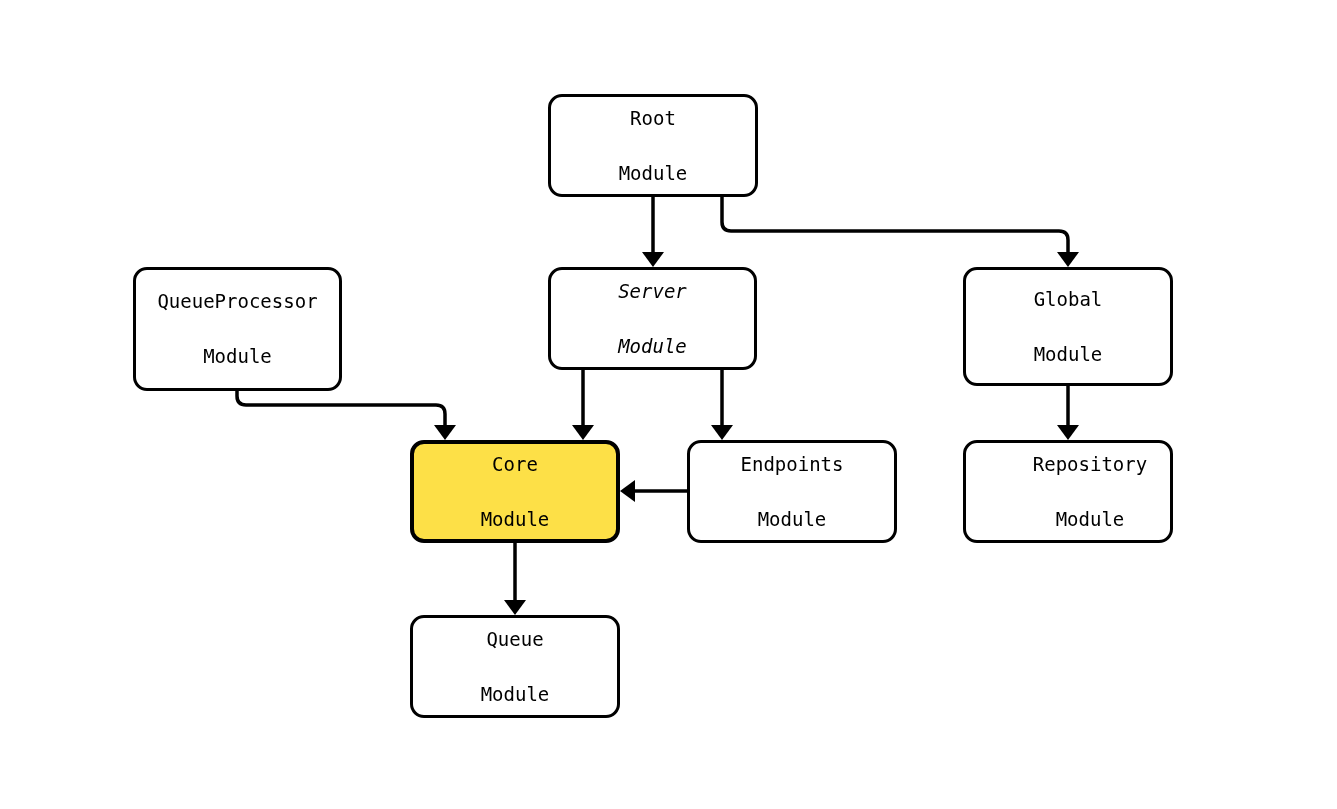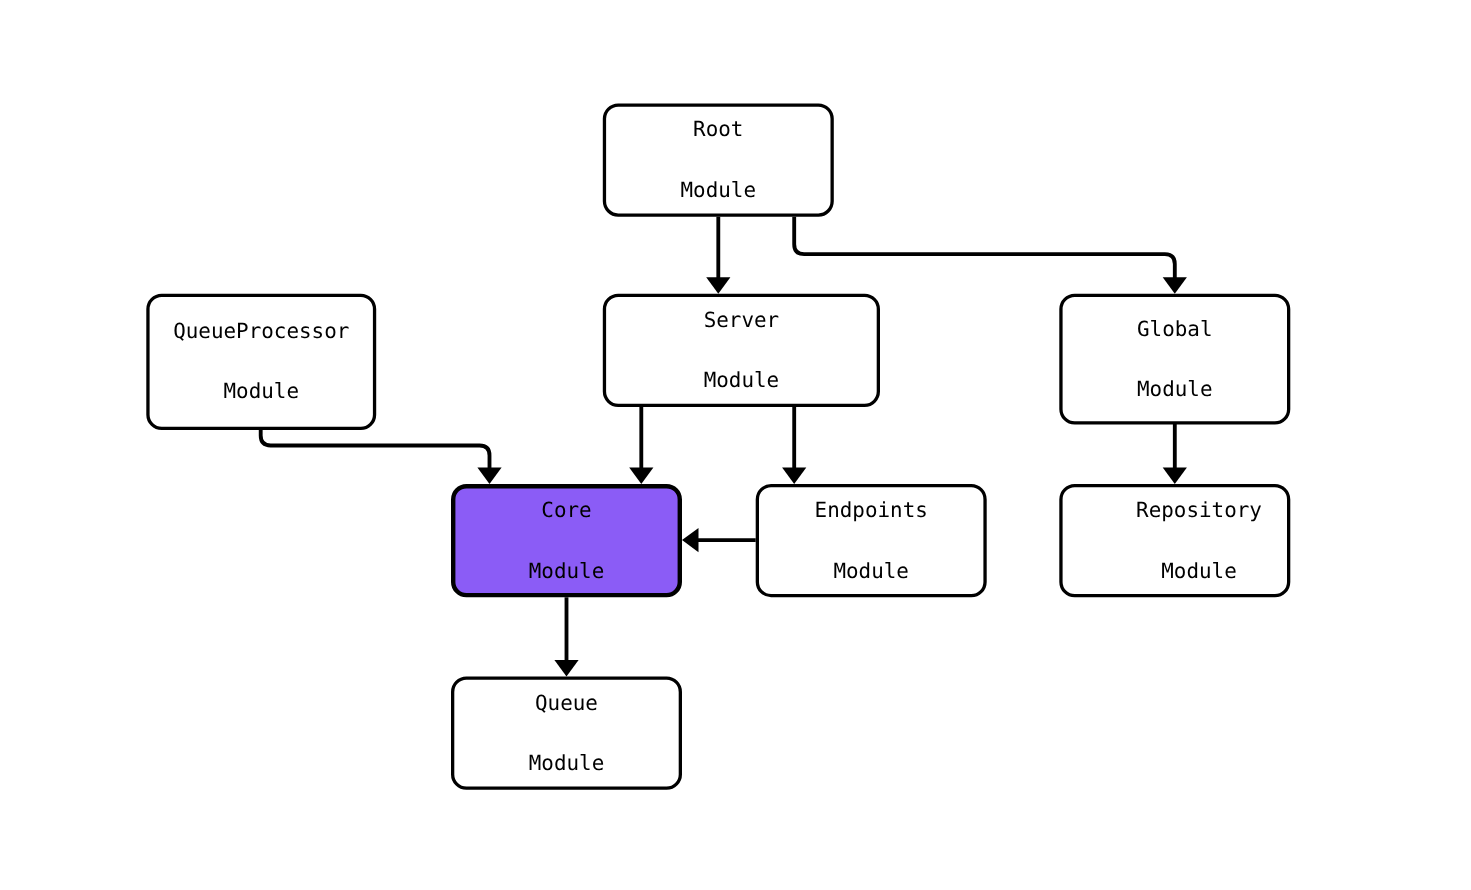--- a/index.html
+++ b/index.html
@@ -86,29 +86,29 @@
       </g>
     </svg>
 <div class="node" style="left: 548px; top: 94px; width: 210px; height: 103px; border-color: rgb(0, 0, 0); background: rgb(255, 255, 255);">
       <div class="node-line">Root</div>
       <div class="node-line">Module</div>
     </div>
     <div class="node" style="left: 133px; top: 267px; width: 209px; height: 124px; border-color: rgb(0, 0, 0); background: rgb(255, 255, 255);">
       <div class="node-line">QueueProcessor</div>
       <div class="node-line">Module</div>
     </div>
-    <div class="node" style="left: 548px; top: 267px; width: 252px; height: 103px; border-color: rgb(0, 0, 0); background: rgb(255, 255, 255);">
+    <div class="node" style="left: 548px; top: 267px; width: 209px; height: 103px; border-color: rgb(0, 0, 0); background: rgb(255, 255, 255); font-style: italic;">
       <div class="node-line">Server</div>
       <div class="node-line">Module</div>
     </div>
     <div class="node" style="left: 963px; top: 267px; width: 210px; height: 119px; border-color: rgb(0, 0, 0); background: rgb(255, 255, 255);">
       <div class="node-line">Global</div>
       <div class="node-line">Module</div>
     </div>
-    <div class="node emphasis" style="left: 410px; top: 440px; width: 210px; height: 103px; border-color: rgb(0, 0, 0); background: #8b5cf6;">
+    <div class="node emphasis" style="left: 410px; top: 440px; width: 210px; height: 103px; border-color: rgb(0, 0, 0); background: #fde047;">
       <div class="node-line">Core</div>
       <div class="node-line">Module</div>
     </div>
     <div class="node" style="left: 687px; top: 440px; width: 210px; height: 103px; border-color: rgb(0, 0, 0); background: rgb(255, 255, 255);">
       <div class="node-line">Endpoints</div>
       <div class="node-line">Module</div>
     </div>
     <div class="node" style="left: 963px; top: 440px; width: 210px; height: 103px; border-color: rgb(0, 0, 0); background: rgb(255, 255, 255); padding-left: 44px;">
       <div class="node-line">Repository</div>
       <div class="node-line">Module</div>

